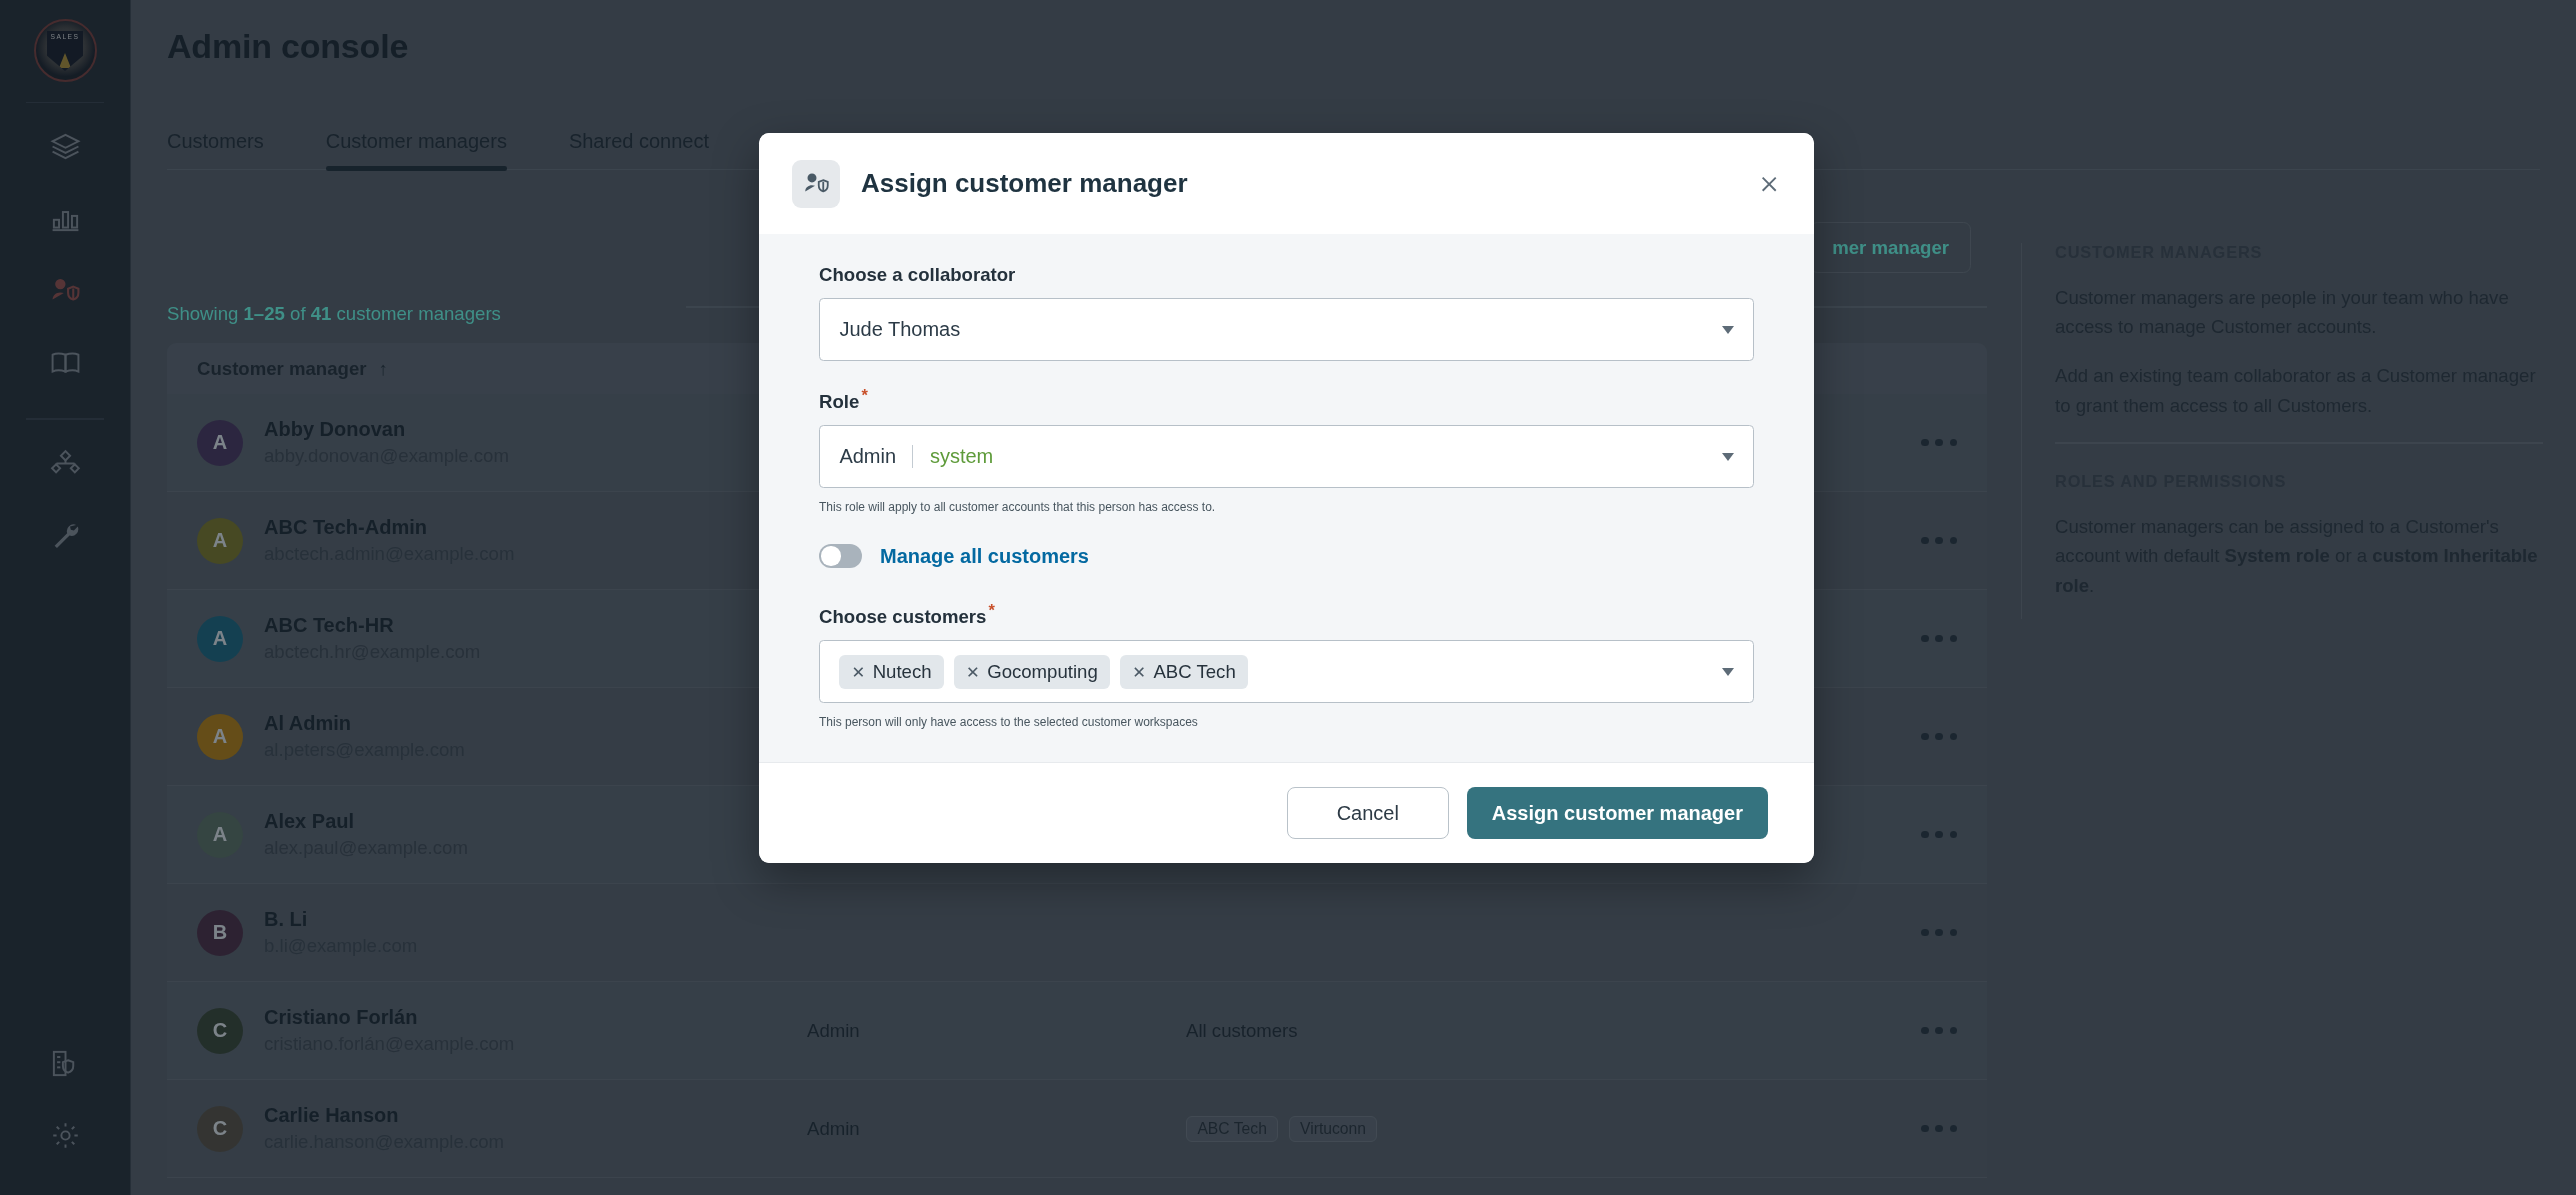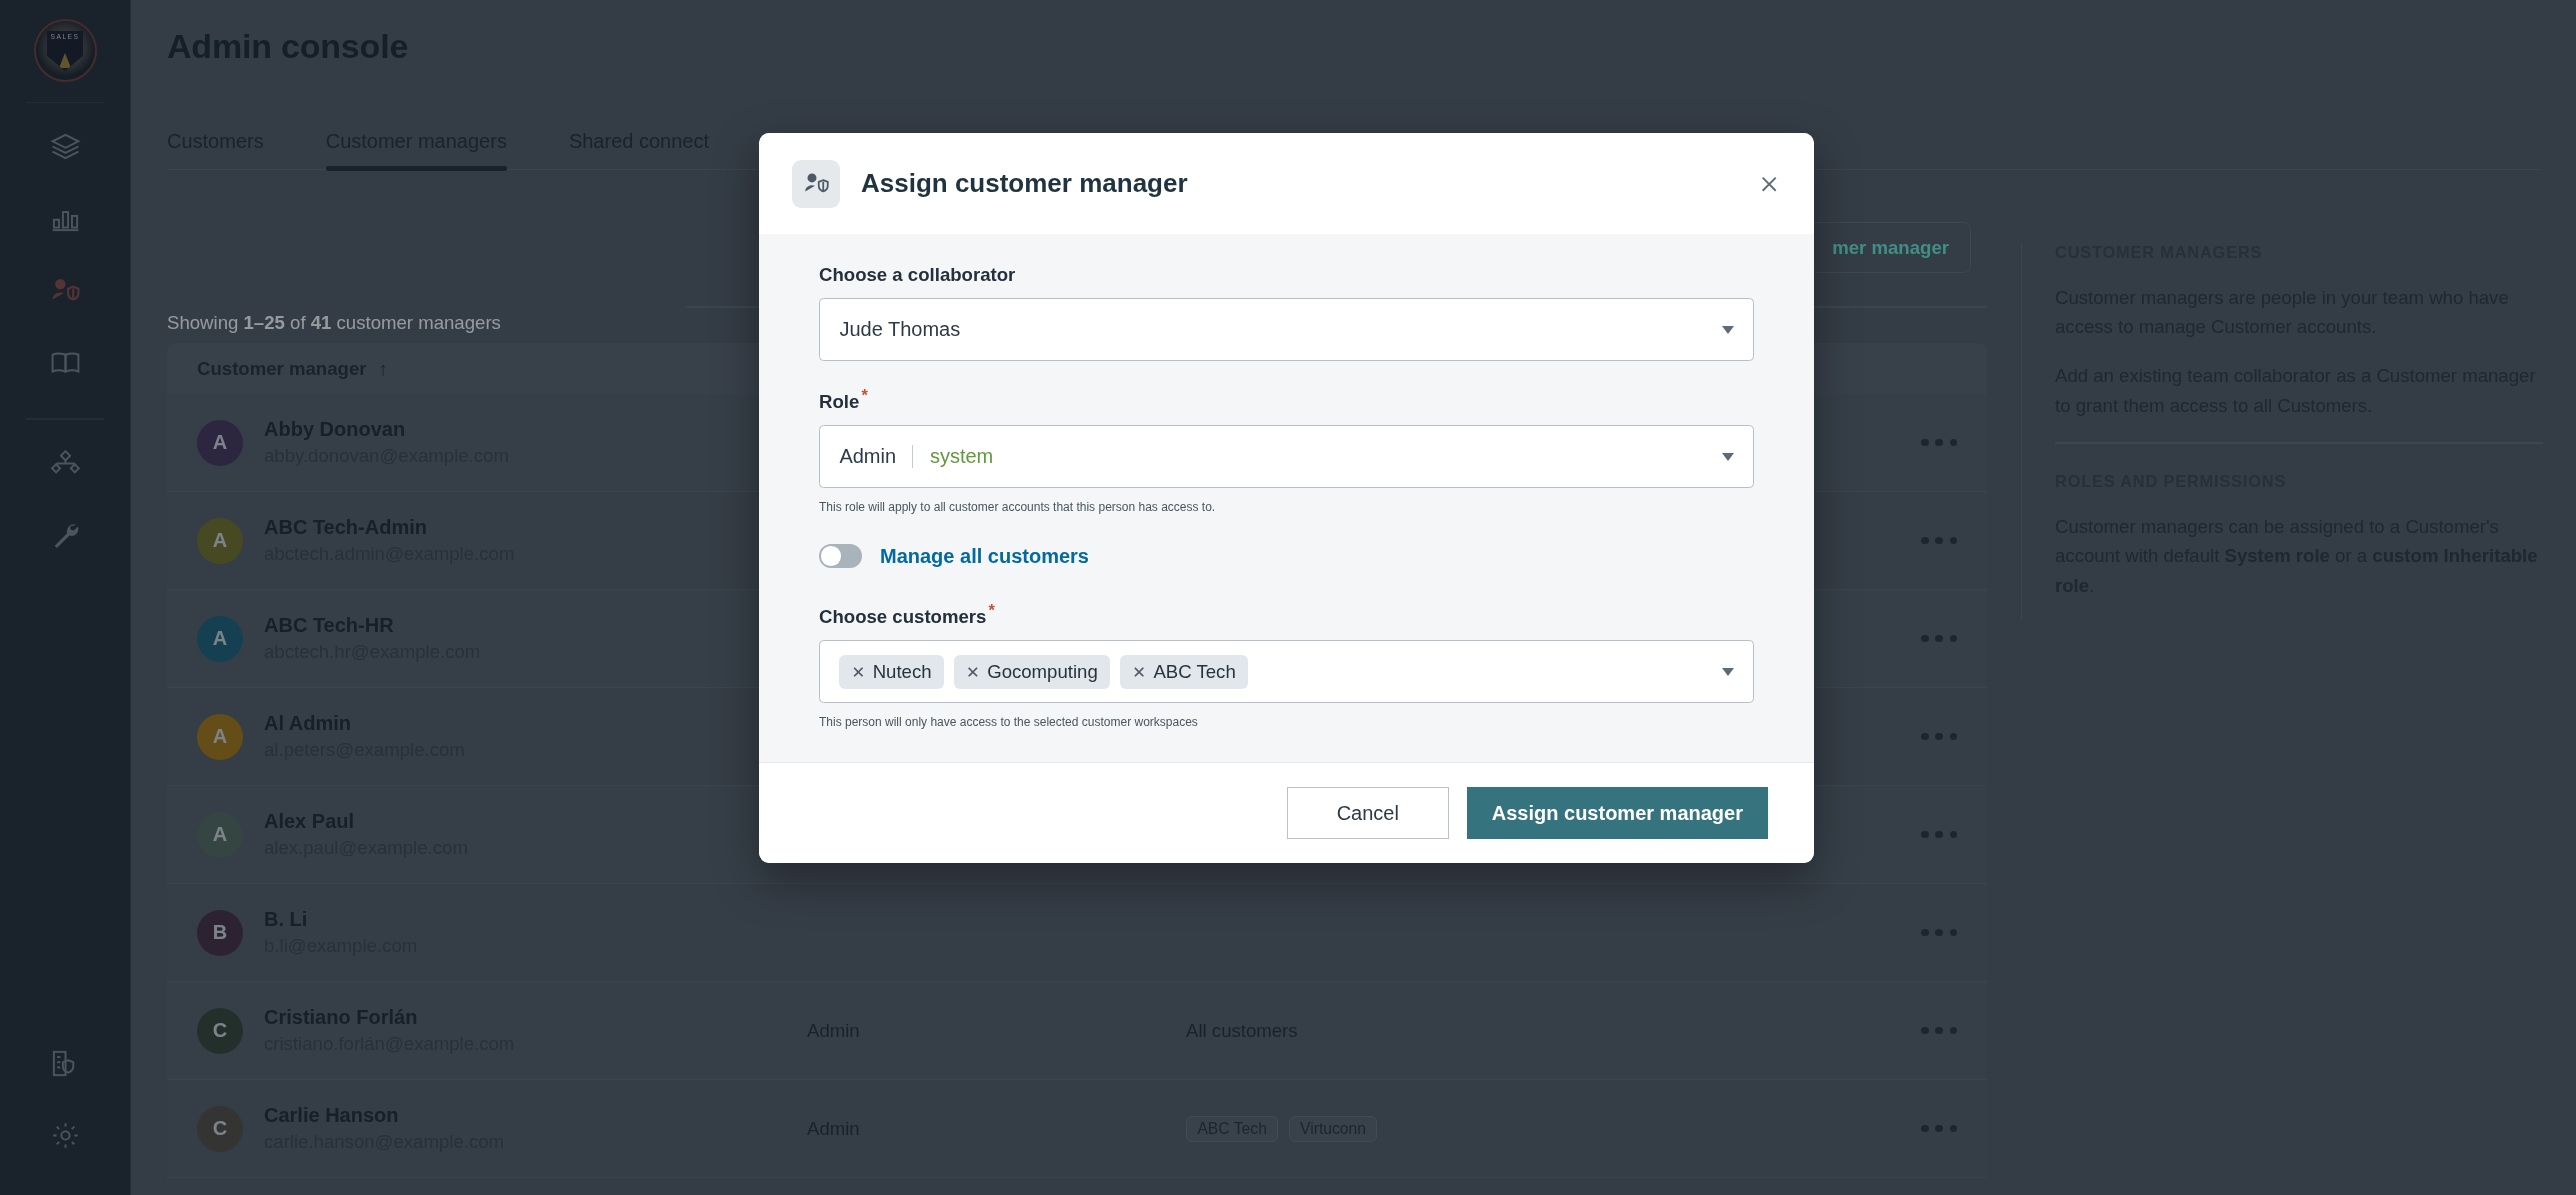--- a/index.html
+++ b/index.html
@@ -69,21 +69,21 @@
     content: ""; position: absolute; left: 0; right: 0; bottom: -1.5px;
     height: 4.5px; background: #16242e; border-radius: 2.2px;
   }
   .search-box {
     position: absolute; left: 36px; top: 224px; width: 425px; height: 49px;
     border: 1.5px solid #5e666f; border-radius: 7.5px;
     display: flex; align-items: center; padding: 0 13.4px; gap: 10.4px;
   }
   .search-ph { font-size: 18.6px; color: #79818a; }
   .showing {
-    position: absolute; left: 36px; top: 312px; font-size: 18.6px; color: #ffffff;
+    position: absolute; left: 36px; top: 303px; font-size: 18.6px; color: #5eead4;
   }
   .showing b { font-weight: 700; }
   .showing-rule {
     position: absolute; left: 555px; top: 306px; right: 589px; height: 1.5px; background: #5a626b;
   }
 
   .table { position: absolute; left: 36px; top: 343px; right: 589px; }
   .t-head {
     height: 51px; background: #525a64; border-radius: 9px 9px 0 0;
     display: flex; align-items: center; padding: 0 30px;
@@ -187,21 +187,21 @@
     font-size: 18.6px; color: #27333d;
   }
   .chip .x { font-size: 16.4px; color: #4c5a66; line-height: 1; }
 
   .m-foot {
     background: #fff; height: 101px; display: flex; align-items: center;
     justify-content: flex-end; gap: 18px; padding: 0 46px;
     border-top: 1.5px solid #e7eaed;
   }
   .btn {
-    height: 52px; border-radius: 0; display: flex; align-items: center;
+    height: 52px; border-radius: 8px; display: flex; align-items: center;
     justify-content: center; font-size: 20px; padding: 0 25px;
   }
   .btn-secondary { border: 1.5px solid #b9c2c9; background: #fff; color: #2d3a45; min-width: 162px; }
   .btn-primary { background: #35737f; color: #fff; font-weight: 700; }
 </style>
 </head>
 <body>
 
 <div class="rail">
   <div class="rail-logo">

